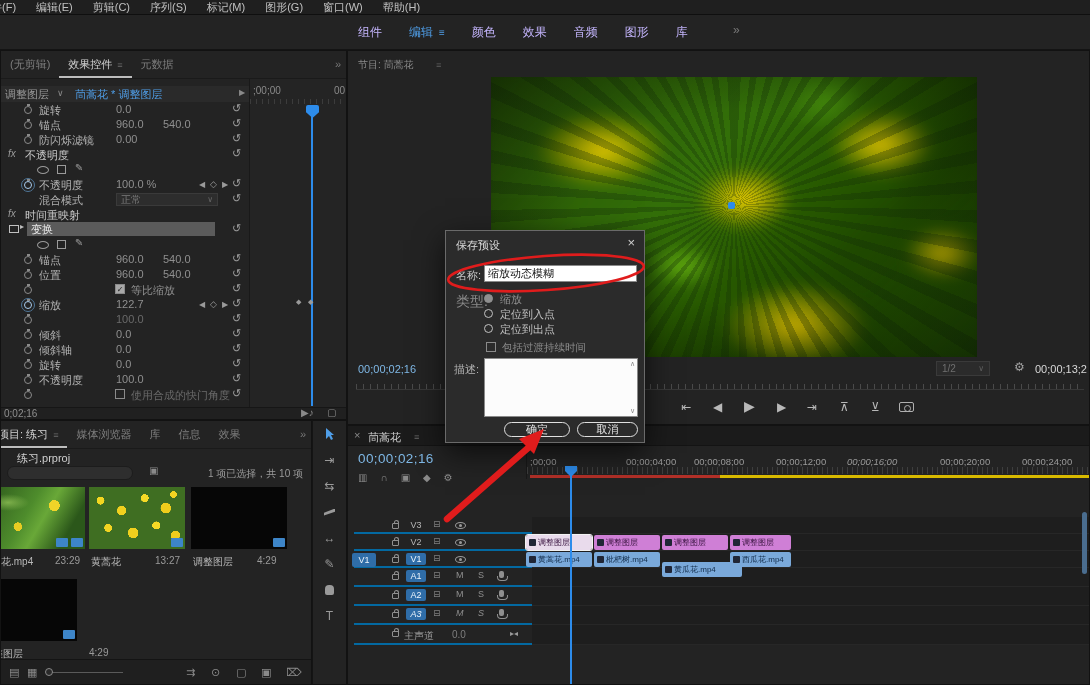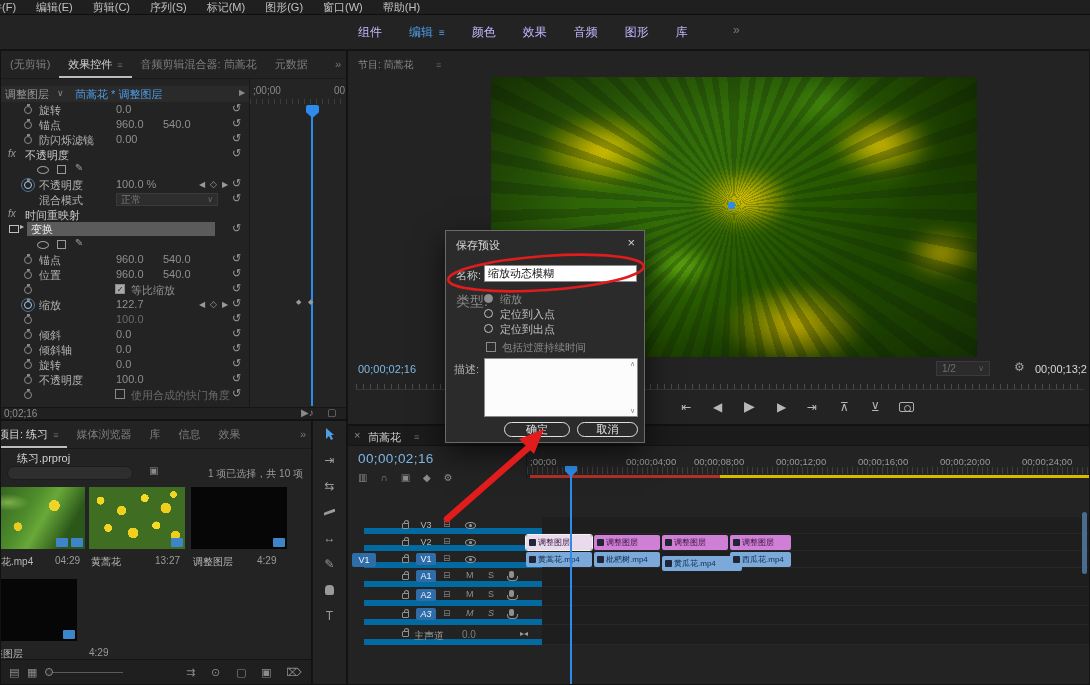--- a/index.html
+++ b/index.html
@@ -131,21 +131,21 @@
 #tl-close{position:absolute;left:6px;top:3px;color:#8a8a8a;font-size:11px}
 #tl-tab{position:absolute;left:20px;top:4px;color:#d0d0d0;font-size:11px}
 #tl-menu{position:absolute;left:66px;top:6px;color:#6a6a6a;font-size:9px}
 #tl-tc{position:absolute;left:10px;top:25px;font-size:13.5px;color:#7fb8e6;letter-spacing:.4px}
 #tl-icons{position:absolute;left:10px;top:46px;display:flex;gap:13px;color:#8a8a8a;font-size:10px}
 #tl-ruler{position:absolute;left:178px;top:27px;width:565px;height:26px;border-left:1px solid #191919}
 .rlabel{position:absolute;top:3px;font-size:9.5px;color:#9a9a9a;white-space:nowrap}
 #tl-ticks{position:absolute;left:0;top:14px;width:100%;height:7px;background:repeating-linear-gradient(90deg,#3e3e3e 0 1px,transparent 1px 5px)}
 #rb-red{position:absolute;left:3px;top:22px;width:190px;height:3px;background:#b23028}
 #rb-yellow{position:absolute;left:193px;top:22px;width:371px;height:3px;background:#d8ba00}
-.trow{position:absolute;left:16px;width:178px;background:#232323;border-bottom:6px solid #0369a1}
+.trow{position:absolute;left:6px;width:178px;background:#232323;border-bottom:2px solid #0369a1}
 .trow-bg{position:absolute;left:178px;width:565px;background:#1e1e1e;border-bottom:1px solid #272727}
 .lk{position:absolute;left:38px;top:6px;width:7px;height:6px;border:1px solid #909090;border-radius:1px}
 .lk::before{content:'';position:absolute;left:1px;top:-4px;width:3px;height:3px;border:1px solid #909090;border-bottom:none;border-radius:3px 3px 0 0}
 .tn{position:absolute;left:52px;top:2px;min-width:20px;height:12px;font-size:9px;color:#b5b5b5;text-align:center;line-height:12px;border-radius:2px;padding:0 2px}
 .tn.on{background:#2f6da8;color:#eaf3fb}
 .tg{position:absolute;left:79px;top:2px;color:#7e7e7e;font-size:9px}
 .eye{position:absolute;left:101px;top:5px;width:11px;height:7px;border:1px solid #9a9a9a;border-radius:50%}
 .eye::after{content:'';position:absolute;left:3px;top:1px;width:3px;height:3px;background:#9a9a9a;border-radius:50%}
 .msb{position:absolute;top:2px;color:#8f8f8f;font-size:9px}
 .mic{position:absolute;left:145px;top:3px;width:5px;height:7px;background:#8f8f8f;border-radius:2px}
@@ -213,21 +213,20 @@
       <span class="ws-item">图形</span>
       <span class="ws-item">库</span>
     </div>
   <span id="ws-ovf">»</span>
 </div>
 
 <div id="ec" class="panel">
   <div class="ptabs" id="ec-tabs">
       <div class="ptab">(无剪辑)</div>
       <div class="ptab active">效果控件<span class="pmenu">≡</span></div>
-      <div class="ptab">音频剪辑混合器: 茼蒿花</div>
       <div class="ptab">元数据</div>
     </div>
   <span class="ovf">»</span>
   <div id="ec-header">
     <span id="ec-master">调整图层</span>
     <span id="ec-caret">∨</span>
     <span id="ec-clip">茼蒿花 * 调整图层</span>
     <span id="ec-collapse">▶</span>
   </div>
   <div id="ec-rows">
@@ -405,21 +404,21 @@
   <div id="proj-file">练习.prproj</div>
   <div id="proj-search"></div>
   <span id="proj-folder">▣</span>
   <span id="proj-status">1 项已选择，共 10 项</span>
   <div id="proj-items">
       <div class="pitem-thumb thumb-leaves" style="left: -12px; top: 66px;">
         <span class="tbadge"></span>
         <span class="tbadge tbadge2"></span>
       </div>
       <span class="pitem-name" style="left: -10px; top: 134px;">瓜花.mp4</span>
-      <span class="pitem-dur" style="left: 54px; top: 134px;">04:29</span>
+      <span class="pitem-dur" style="left: 54px; top: 134px;">23:29</span>
       <div class="pitem-thumb thumb-flowers" style="left: 88px; top: 66px;">
         <span class="tbadge"></span>
       </div>
       <span class="pitem-name" style="left: 90px; top: 134px;">黄蒿花</span>
       <span class="pitem-dur" style="left: 154px; top: 134px;">13:27</span>
       <div class="pitem-thumb thumb-black" style="left: 190px; top: 66px;">
         <span class="tbadge"></span>
       </div>
       <span class="pitem-name" style="left: 192px; top: 134px;">调整图层</span>
       <span class="pitem-dur" style="left: 256px; top: 134px;">4:29</span>
@@ -476,21 +475,21 @@
     <span>⚙</span>
   </div>
   <div id="tl-ruler">
     <div id="tl-ticks"></div>
     <div id="rb-red"></div>
     <div id="rb-yellow"></div>
   <span class="rlabel" style="left: 3px;">;00;00</span>
       <span class="rlabel" style="left: 99px; text-align: right;">00;00;04;00</span>
       <span class="rlabel" style="left: 167px;">00;00;08;00</span>
       <span class="rlabel" style="left: 249px;">00;00;12;00</span>
-      <span class="rlabel" style="left: 331px;">00;00;16;00</span>
+      <span class="rlabel" style="left: 320px; font-style: italic;">00;00;16;00</span>
       <span class="rlabel" style="left: 413px;">00;00;20;00</span>
       <span class="rlabel" style="left: 495px;">00;00;24;00</span>
     </div>
   <div id="tl-tracks">
       <div class="trow-bg" style="top: 91px; height: 17px;"></div>
       <div class="trow" style="top: 91px; height: 17px;">
         <span class="lk"></span>
         <span class="tn">V3</span>
         <span class="tg">⊟</span>
         <span class="eye"></span>
@@ -545,21 +544,21 @@
       </div>
     </div>
   <div id="patch">V1</div>
   <div id="tl-clips">
       <div class="clip v2 sel" style="left: 178px; width: 66px; top: 109px;"><span class="cbdg"></span><span class="ct">调整图层</span></div>
       <div class="clip v2" style="left: 246px; width: 66px; top: 109px;"><span class="cbdg"></span><span class="ct">调整图层</span></div>
       <div class="clip v2" style="left: 314px; width: 66px; top: 109px;"><span class="cbdg"></span><span class="ct">调整图层</span></div>
       <div class="clip v2" style="left: 382px; width: 61px; top: 109px;"><span class="cbdg"></span><span class="ct">调整图层</span></div>
       <div class="clip v1c" style="left: 178px; width: 66px; top: 126px;"><span class="cbdg"></span><span class="ct">黄蒿花.mp4</span></div>
       <div class="clip v1c" style="left: 246px; width: 66px; top: 126px;"><span class="cbdg"></span><span class="ct">枇杷树.mp4</span></div>
-      <div class="clip v1c" style="left: 314px; width: 80px; top: 130px;"><span class="cbdg"></span><span class="ct">黄瓜花.mp4</span></div>
+      <div class="clip v1c" style="left: 314px; width: 80px; top: 136px;"><span class="cbdg"></span><span class="ct">黄瓜花.mp4</span></div>
       <div class="clip v1c" style="left: 382px; width: 61px; top: 126px;"><span class="cbdg"></span><span class="ct">西瓜花.mp4</span></div>
     </div>
   <div id="tl-ph-handle"></div>
   <div id="tl-ph-line"></div>
   <div id="tl-sb"></div>
 </div>
 
 <div id="dlg">
   <span id="dlg-title">保存预设</span>
   <span id="dlg-x">×</span>

